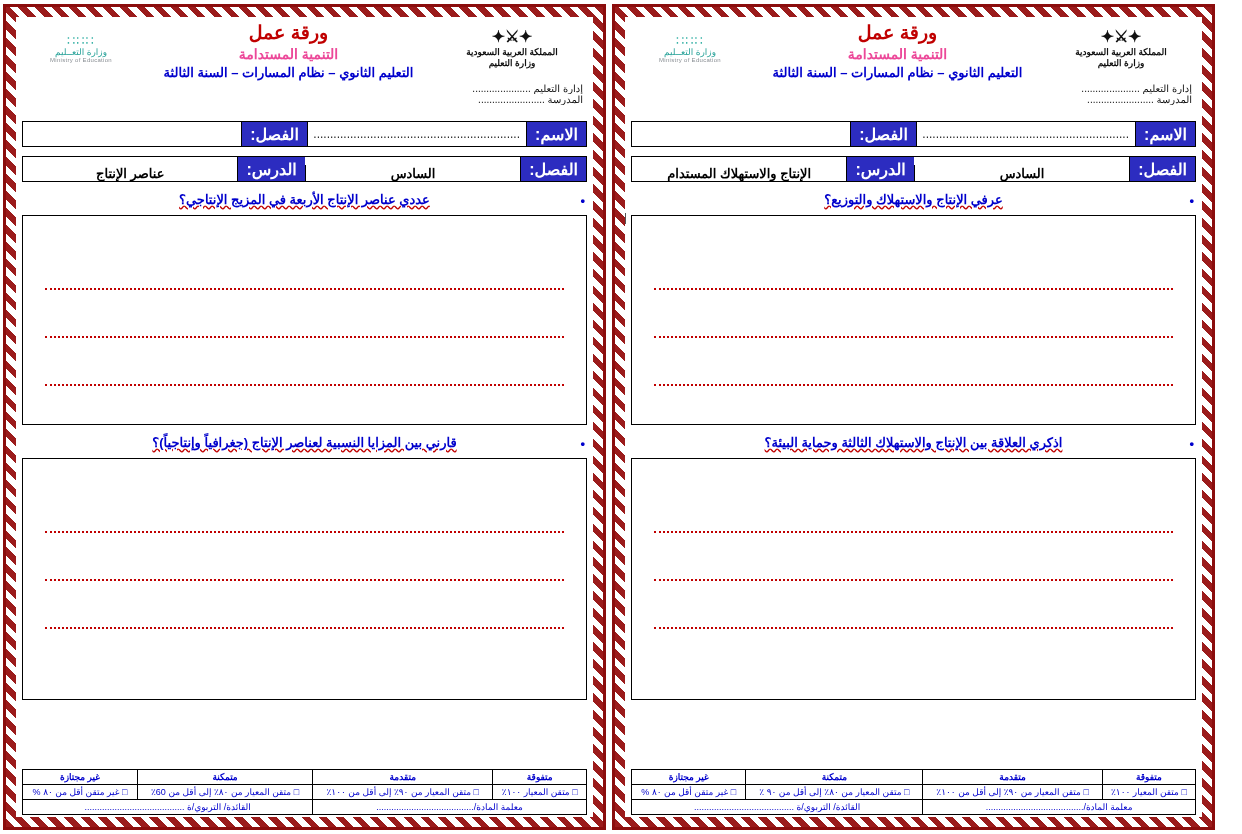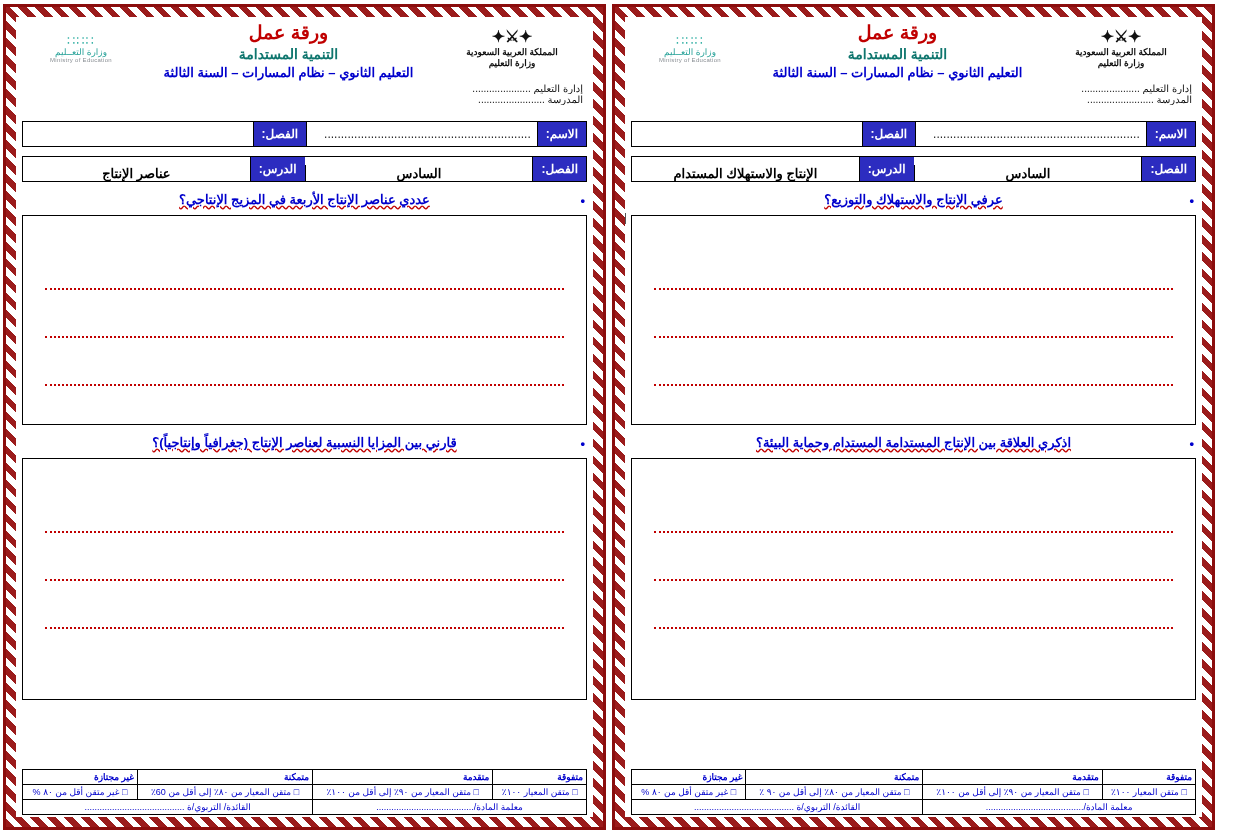--- a/index.html
+++ b/index.html
@@ -91,21 +91,21 @@
   }
   .t-title{
     font-size:19px;
     font-weight:bold;
     color:#c00000;
     line-height:1.1;
   }
   .t-sub{
     font-size:14px;
     font-weight:bold;
-    color:#0f766e;
+    color:#ec4899;
     margin-top:2px;
   }
   .t-sub2{
     font-size:13px;
     font-weight:bold;
     color:#0000cc;
     margin-top:3px;
     line-height:1.25;
   }
   .hdr-left{
@@ -136,21 +136,21 @@
     display:flex;
     border:1px solid #000;
     height:26px;
     margin-top:4px;
     box-sizing:border-box;
   }
   .cell-lbl{
     background:#2c2cc0;
     color:#fff;
     font-weight:bold;
-    font-size:12px;
+    font-size:16px;
     display:flex;align-items:center;justify-content:center;
     padding:0 8px;
     border-left:1px solid #000;
     box-sizing:border-box;
   }
   .cell-fill{
     flex:1;
     display:flex;align-items:center;
     padding:0 6px;
     font-size:12px;
@@ -222,21 +222,20 @@
   .rubric td,.rubric th{
     border:1px solid #000;
     padding:2px 3px;
     text-align:center;
     color:#0000cc;
     font-size:9px;
   }
   .rubric th{
     font-weight:bold;
     background:#fff;
-    text-align:right;
   }
   .rubric td.sig{
     color:#0000cc;
     font-size:9px;
     text-align:center;
   }
   .mark-plus{
     position:absolute;
     top:196px;left:-10px;
     width:9px;height:9px;
@@ -392,21 +391,21 @@
         <span class="u">عرفي الإنتاج والاستهلاك والتوزيع؟</span>
       </div>
       <div class="ansbox">
         <div class="dotrule"></div>
         <div class="dotrule"></div>
         <div class="dotrule"></div>
       </div>
 
       <div class="q">
         <span class="bullet">•</span>
-        <span class="u">اذكري العلاقة بين الإنتاج المستدامة المستدام وحماية البيئة؟</span>
+        <span class="u">اذكري العلاقة بين الإنتاج والاستهلاك الثالثة وحماية البيئة؟</span>
       </div>
       <div class="ansbox second">
         <div class="dotrule"></div>
         <div class="dotrule"></div>
         <div class="dotrule"></div>
       </div>
 
       <table class="rubric">
         <tbody>
             <tr>

